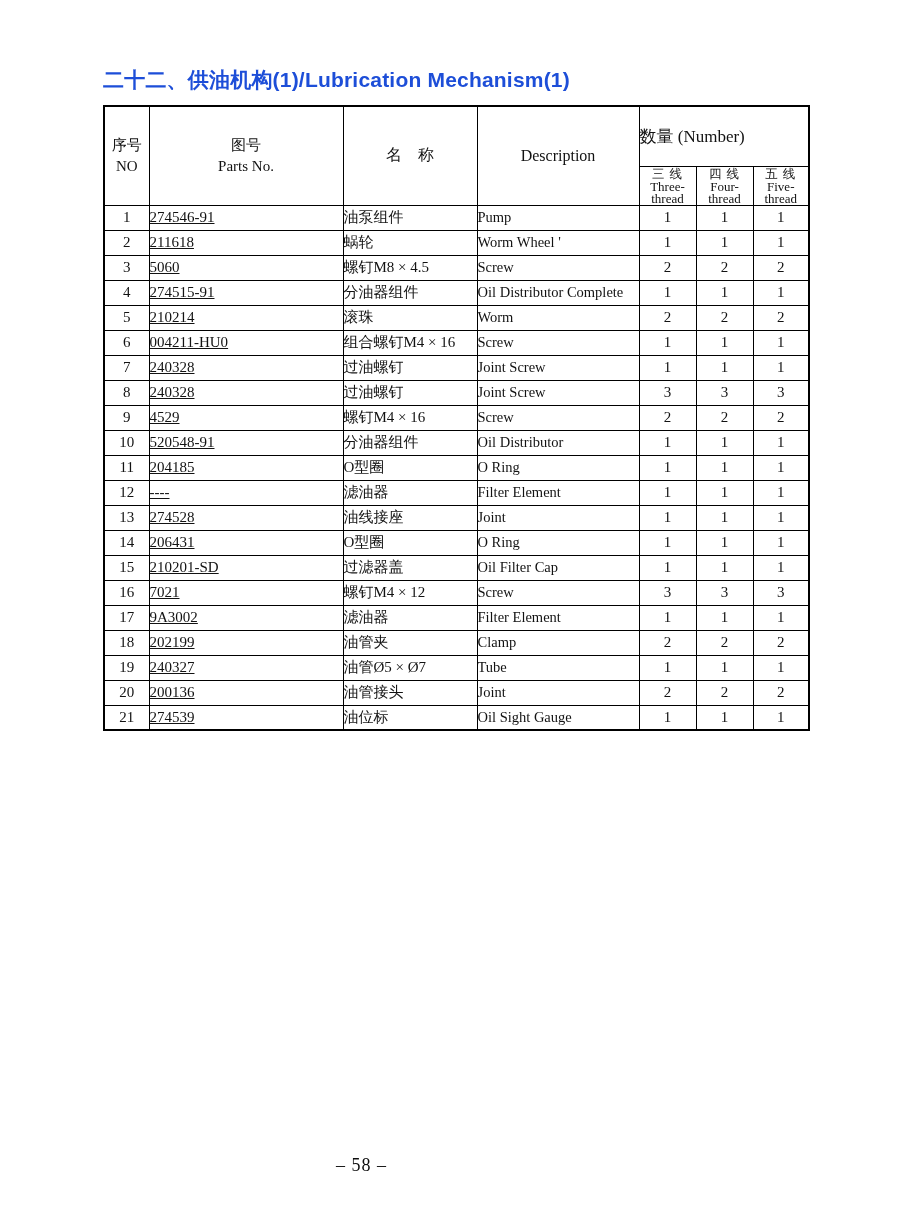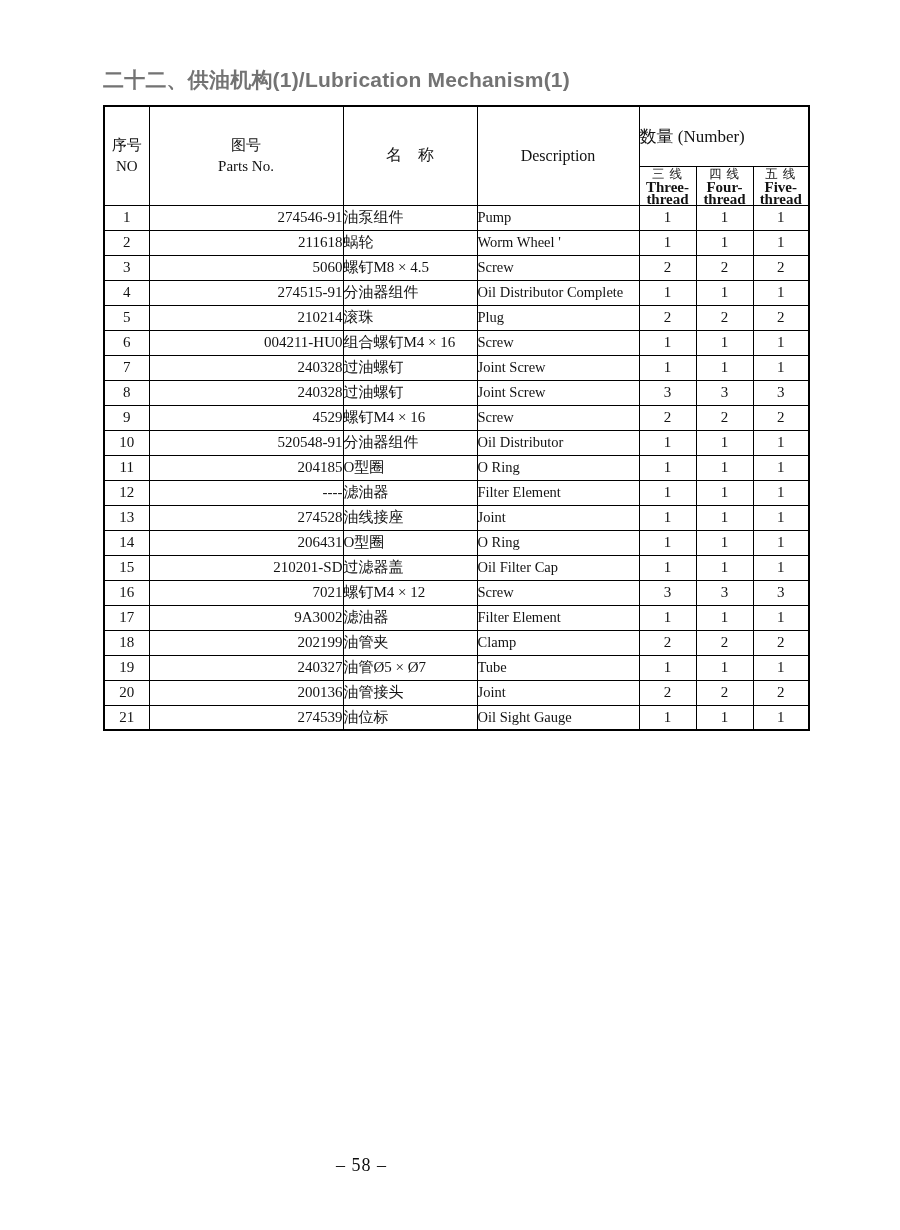--- a/index.html
+++ b/index.html
@@ -11,21 +11,21 @@
     color: #121212;
     overflow: hidden;
   }
   .page-title {
     position: absolute;
     left: 103px; top: 66px;
     font-family: "Liberation Sans", "DejaVu Sans", sans-serif;
     font-size: 21px;
     font-weight: 600;
     letter-spacing: 0.2px;
-    color: #737373;
+    color: #1d4ed8;
     white-space: nowrap;
   }
   table.parts {
     position: absolute;
     left: 103px; top: 105px;
     width: 705px;
     border-collapse: collapse;
     table-layout: fixed;
     border: 2px solid #000;
   }
@@ -35,26 +35,26 @@
     overflow: hidden;
     font-weight: normal;
   }
   
   thead .h-main { height: 60px; }
   .h-two-line { text-align: center; font-size: 15px; line-height: 21px; }
   .h-center   { text-align: center; font-size: 16px; margin-top: 48px; }
   .h-qty      { text-align: left; font-size: 17px; height: 27px; }
   .h-sub      { text-align: center; vertical-align: middle; height: 33px; }
   .h-sub .cn  { display: block; font-size: 12.5px; line-height: 14px; letter-spacing: 1px; }
-  .h-sub .en  { display: block; font-size: 15px;  line-height: 12px; font-weight: bold; }
+  .h-sub .en  { display: block; font-size: 13px;  line-height: 12px; }
   
   tbody tr { height: 25px; }
   tbody td { font-size: 15px; vertical-align: middle; }
   td.c-no    { text-align: center; }
-  td.c-parts { text-align: right; padding-left: 12px; white-space: nowrap; }
+  td.c-parts { text-align: left; padding-left: 12px; white-space: nowrap; text-decoration: underline; }
   td.c-name  { text-align: left; padding-left: 8px; white-space: nowrap; }
   td.c-desc  { text-align: left; padding-left: 8px; white-space: nowrap; font-size: 14.5px; }
   td.c-qty   { text-align: center; }
   .page-number {
     position: absolute;
     left: 0; top: 1155px;
     width: 723px;
     text-align: center;
     font-size: 18px;
     letter-spacing: 1px;
@@ -139,21 +139,21 @@
     <td class="c-name">分油器组件</td>
     <td class="c-desc">Oil Distributor Complete</td>
     <td class="c-qty">1</td>
     <td class="c-qty">1</td>
     <td class="c-qty">1</td>
   </tr>
       <tr>
     <td class="c-no">5</td>
     <td class="c-parts">210214</td>
     <td class="c-name">滚珠</td>
-    <td class="c-desc">Plug</td>
+    <td class="c-desc">Worm</td>
     <td class="c-qty">2</td>
     <td class="c-qty">2</td>
     <td class="c-qty">2</td>
   </tr>
       <tr>
     <td class="c-no">6</td>
     <td class="c-parts">004211-HU0</td>
     <td class="c-name">组合螺钉M4 × 16</td>
     <td class="c-desc">Screw</td>
     <td class="c-qty">1</td>

